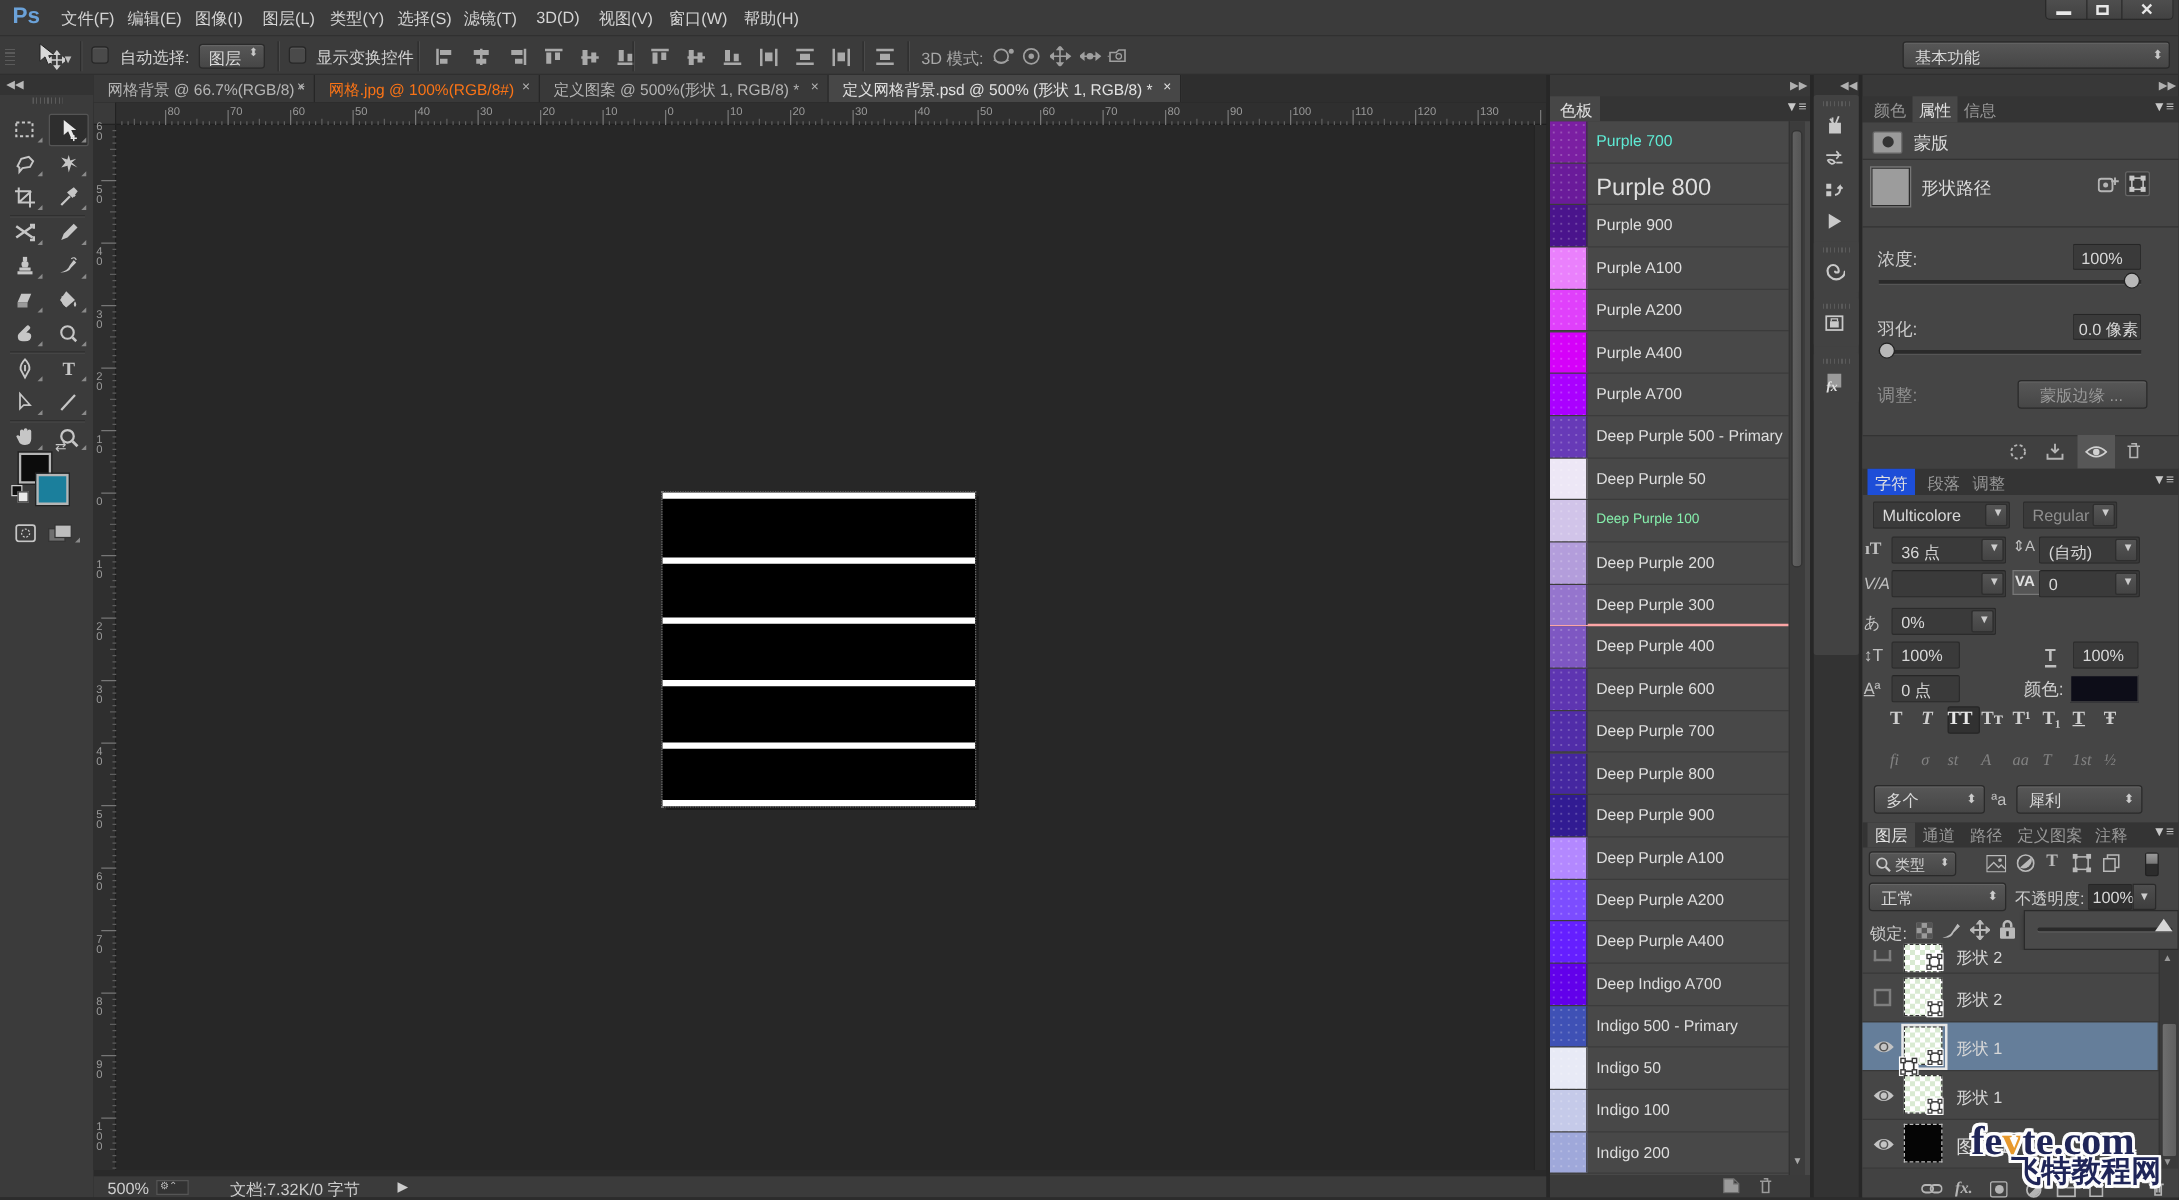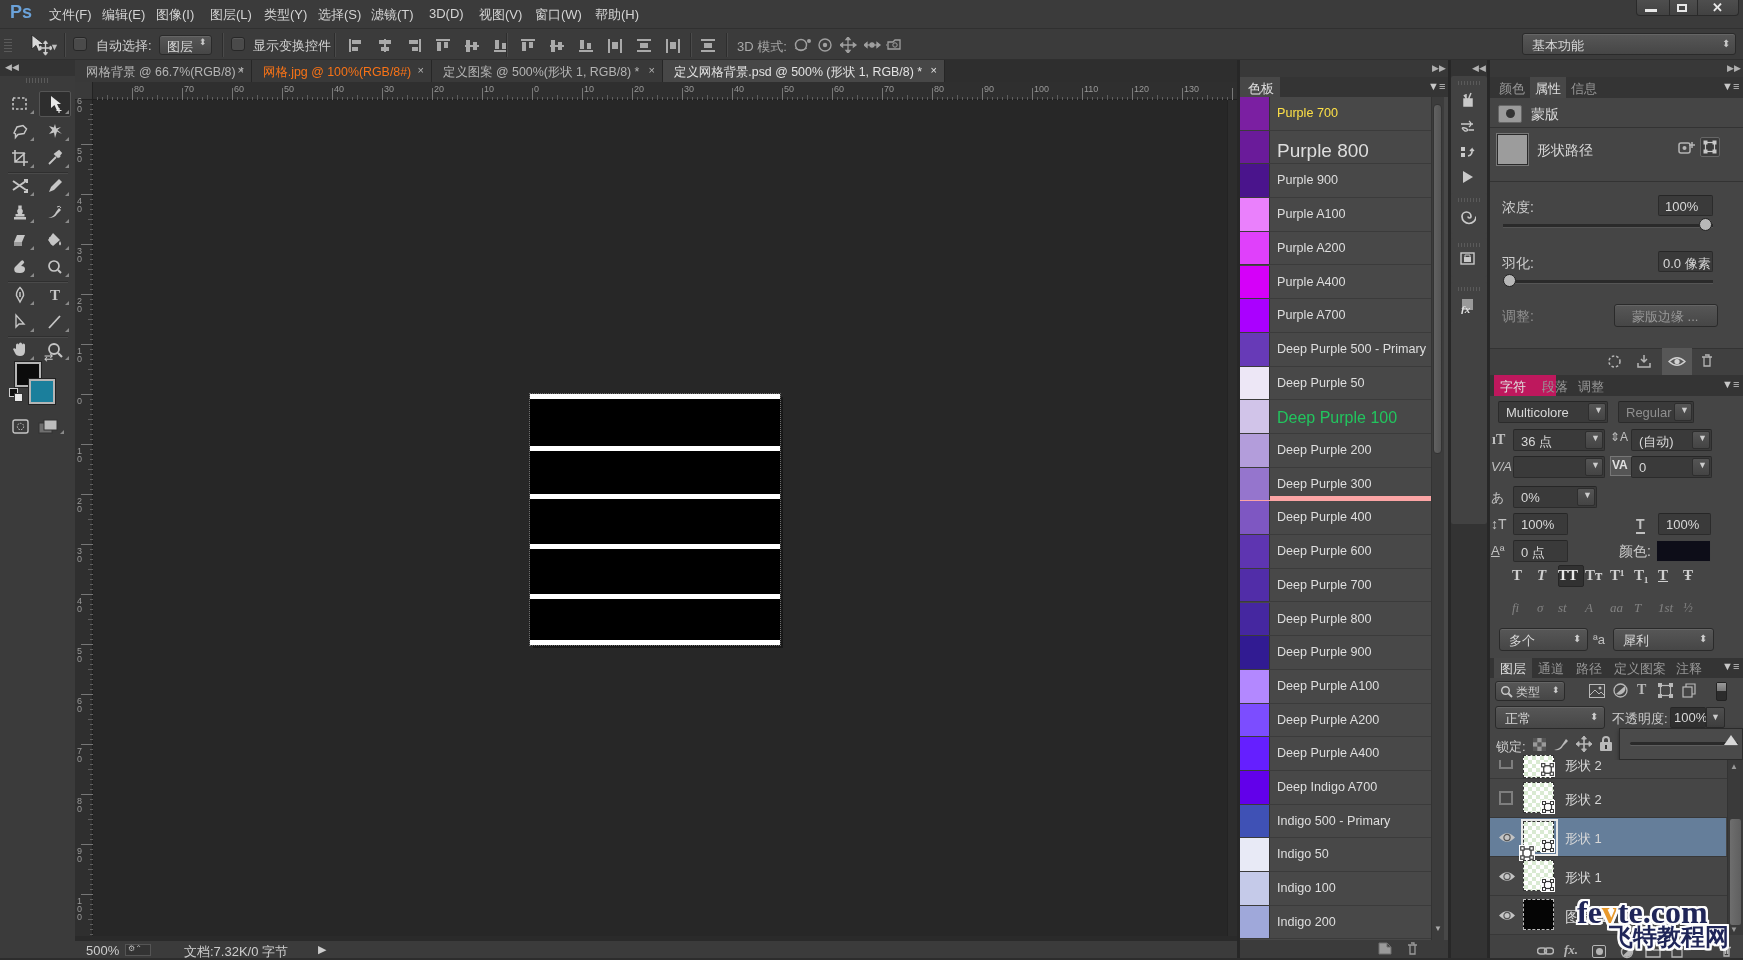--- a/index.html
+++ b/index.html
@@ -801,21 +801,21 @@
 <div class="a" style="left:1240px;top:60px;width:208px;height:898px;background:#383838"></div>
 <div class="tx" style="left:1432px;top:63px;font-size:9px;color:#b0b0b0">▶▶</div>
 <div class="a" style="left:1240px;top:77px;width:208px;height:20px;background:#343434"></div>
 <div class="a" style="left:1240px;top:77px;width:40px;height:20px;background:#474747">
     <span style="position:absolute;left:8px;top:3px;font-size:13px;color:#e0e0e0">色板</span>
   </div>
 <div class="tx" style="left:1428px;top:80px;font-size:11px;color:#c8c8c8">▼≡</div>
 <div class="a" style="left:1240px;top:97px;width:208px;height:843px;background:#484848;overflow:hidden">
 <div style="position:absolute;left:0;top:0.0px;width:191px;height:33.7px;border-bottom:1px solid #3b3b3b">
       <div style="position:absolute;left:0;top:0;width:30px;height:32.7px;background-image:radial-gradient(rgba(255,255,255,.22) 0.6px,transparent 0.7px);background-size:6px 6px;background-color:#7B1FA2;border-right:1px solid #333"></div>
-      <div style="position:absolute;left:37px;top:9px;font-size:12.6px;color:#fde047;white-space:nowrap">Purple 700</div>
+      <div style="position:absolute;left:37px;top:9px;font-size:12.6px;color:#5eead4;white-space:nowrap">Purple 700</div>
     </div>
     <div style="position:absolute;left:0;top:33.7px;width:191px;height:33.7px;border-bottom:1px solid #3b3b3b">
       <div style="position:absolute;left:0;top:0;width:30px;height:32.7px;background-image:radial-gradient(rgba(255,255,255,.22) 0.6px,transparent 0.7px);background-size:6px 6px;background-color:#6A1B9A;border-right:1px solid #333"></div>
       <div style="position:absolute;left:37px;top:9px;font-size:19px;color:#dedede;white-space:nowrap">Purple 800</div>
     </div>
     <div style="position:absolute;left:0;top:67.4px;width:191px;height:33.7px;border-bottom:1px solid #3b3b3b">
       <div style="position:absolute;left:0;top:0;width:30px;height:32.7px;background-image:radial-gradient(rgba(255,255,255,.22) 0.6px,transparent 0.7px);background-size:6px 6px;background-color:#4A148C;border-right:1px solid #333"></div>
       <div style="position:absolute;left:37px;top:9px;font-size:12.6px;color:#dedede;white-space:nowrap">Purple 900</div>
     </div>
     <div style="position:absolute;left:0;top:101.1px;width:191px;height:33.7px;border-bottom:1px solid #3b3b3b">
@@ -837,27 +837,27 @@
     <div style="position:absolute;left:0;top:235.9px;width:191px;height:33.7px;border-bottom:1px solid #3b3b3b">
       <div style="position:absolute;left:0;top:0;width:30px;height:32.7px;background-image:radial-gradient(rgba(255,255,255,.22) 0.6px,transparent 0.7px);background-size:6px 6px;background-color:#673AB7;border-right:1px solid #333"></div>
       <div style="position:absolute;left:37px;top:9px;font-size:12.6px;color:#dedede;white-space:nowrap">Deep Purple 500 - Primary</div>
     </div>
     <div style="position:absolute;left:0;top:269.6px;width:191px;height:33.7px;border-bottom:1px solid #3b3b3b">
       <div style="position:absolute;left:0;top:0;width:30px;height:32.7px;background-image:radial-gradient(rgba(255,255,255,.22) 0.6px,transparent 0.7px);background-size:6px 6px;background-color:#EDE7F6;border-right:1px solid #333"></div>
       <div style="position:absolute;left:37px;top:9px;font-size:12.6px;color:#dedede;white-space:nowrap">Deep Purple 50</div>
     </div>
     <div style="position:absolute;left:0;top:303.3px;width:191px;height:33.7px;border-bottom:1px solid #3b3b3b">
       <div style="position:absolute;left:0;top:0;width:30px;height:32.7px;background-image:radial-gradient(rgba(255,255,255,.22) 0.6px,transparent 0.7px);background-size:6px 6px;background-color:#D1C4E9;border-right:1px solid #333"></div>
-      <div style="position:absolute;left:37px;top:9px;font-size:16px;color:#22c55e;white-space:nowrap">Deep Purple 100</div>
+      <div style="position:absolute;left:37px;top:9px;font-size:11px;color:#86efac;white-space:nowrap">Deep Purple 100</div>
     </div>
     <div style="position:absolute;left:0;top:337.0px;width:191px;height:33.7px;border-bottom:1px solid #3b3b3b">
       <div style="position:absolute;left:0;top:0;width:30px;height:32.7px;background-image:radial-gradient(rgba(255,255,255,.22) 0.6px,transparent 0.7px);background-size:6px 6px;background-color:#B39DDB;border-right:1px solid #333"></div>
       <div style="position:absolute;left:37px;top:9px;font-size:12.6px;color:#dedede;white-space:nowrap">Deep Purple 200</div>
     </div>
-    <div style="position:absolute;left:0;top:370.7px;width:191px;height:33.7px;border-bottom:5px solid #fca5a5">
+    <div style="position:absolute;left:0;top:370.7px;width:191px;height:33.7px;border-bottom:2px solid #fca5a5">
       <div style="position:absolute;left:0;top:0;width:30px;height:32.7px;background-image:radial-gradient(rgba(255,255,255,.22) 0.6px,transparent 0.7px);background-size:6px 6px;background-color:#9575CD;border-right:1px solid #333"></div>
       <div style="position:absolute;left:37px;top:9px;font-size:12.6px;color:#dedede;white-space:nowrap">Deep Purple 300</div>
     </div>
     <div style="position:absolute;left:0;top:404.4px;width:191px;height:33.7px;border-bottom:1px solid #3b3b3b">
       <div style="position:absolute;left:0;top:0;width:30px;height:32.7px;background-image:radial-gradient(rgba(255,255,255,.22) 0.6px,transparent 0.7px);background-size:6px 6px;background-color:#7E57C2;border-right:1px solid #333"></div>
       <div style="position:absolute;left:37px;top:9px;font-size:12.6px;color:#dedede;white-space:nowrap">Deep Purple 400</div>
     </div>
     <div style="position:absolute;left:0;top:438.1px;width:191px;height:33.7px;border-bottom:1px solid #3b3b3b">
       <div style="position:absolute;left:0;top:0;width:30px;height:32.7px;background-image:radial-gradient(rgba(255,255,255,.22) 0.6px,transparent 0.7px);background-size:6px 6px;background-color:#5E35B1;border-right:1px solid #333"></div>
       <div style="position:absolute;left:37px;top:9px;font-size:12.6px;color:#dedede;white-space:nowrap">Deep Purple 600</div>
@@ -1013,21 +1013,21 @@
 <div class="a" style="left:1662px;top:348px;width:30px;height:27px;background:#575757"></div>
 <svg class="a" style="left:1668px;top:355px" width="18" height="13">
     <path d="M1 6.5 Q9 -1 17 6.5 Q9 14 1 6.5 Z" fill="none" stroke="#d0d0d0" stroke-width="1.4"></path>
     <circle cx="9" cy="6.5" r="2.6" fill="#d0d0d0"></circle>
   </svg>
 <svg class="a" style="left:1700px;top:354px" width="14" height="14">
     <path d="M2 3 h10 M4 3 v9 h6 v-9 M5 1 h4 v2" stroke="#b5b5b5" fill="none" stroke-width="1.3"></path>
   </svg>
 <div class="a" style="left:1490px;top:375px;width:253px;height:283px;background:#454545"></div>
 <div class="a" style="left:1490px;top:375px;width:253px;height:21px;background:#343434"></div>
-<div class="a" style="left:1494px;top:375px;width:62px;height:21px;background:#be185d">
+<div class="a" style="left:1494px;top:375px;width:38px;height:21px;background:#1d4ed8">
     <span style="position:absolute;left:6px;top:3px;font-size:13px;color:#e0e0e0">字符</span>
   </div>
 <div class="a" style="left:1536px;top:375px;width:38px;height:21px;background:transparent">
     <span style="position:absolute;left:6px;top:3px;font-size:13px;color:#979797">段落</span>
   </div>
 <div class="a" style="left:1572px;top:375px;width:38px;height:21px;background:transparent">
     <span style="position:absolute;left:6px;top:3px;font-size:13px;color:#979797">调整</span>
   </div>
 <div class="tx" style="left:1722px;top:378px;font-size:11px;color:#c8c8c8">▼≡</div>
 <div class="inset" style="left:1498px;top:401px;width:110px;height:22px"></div>

